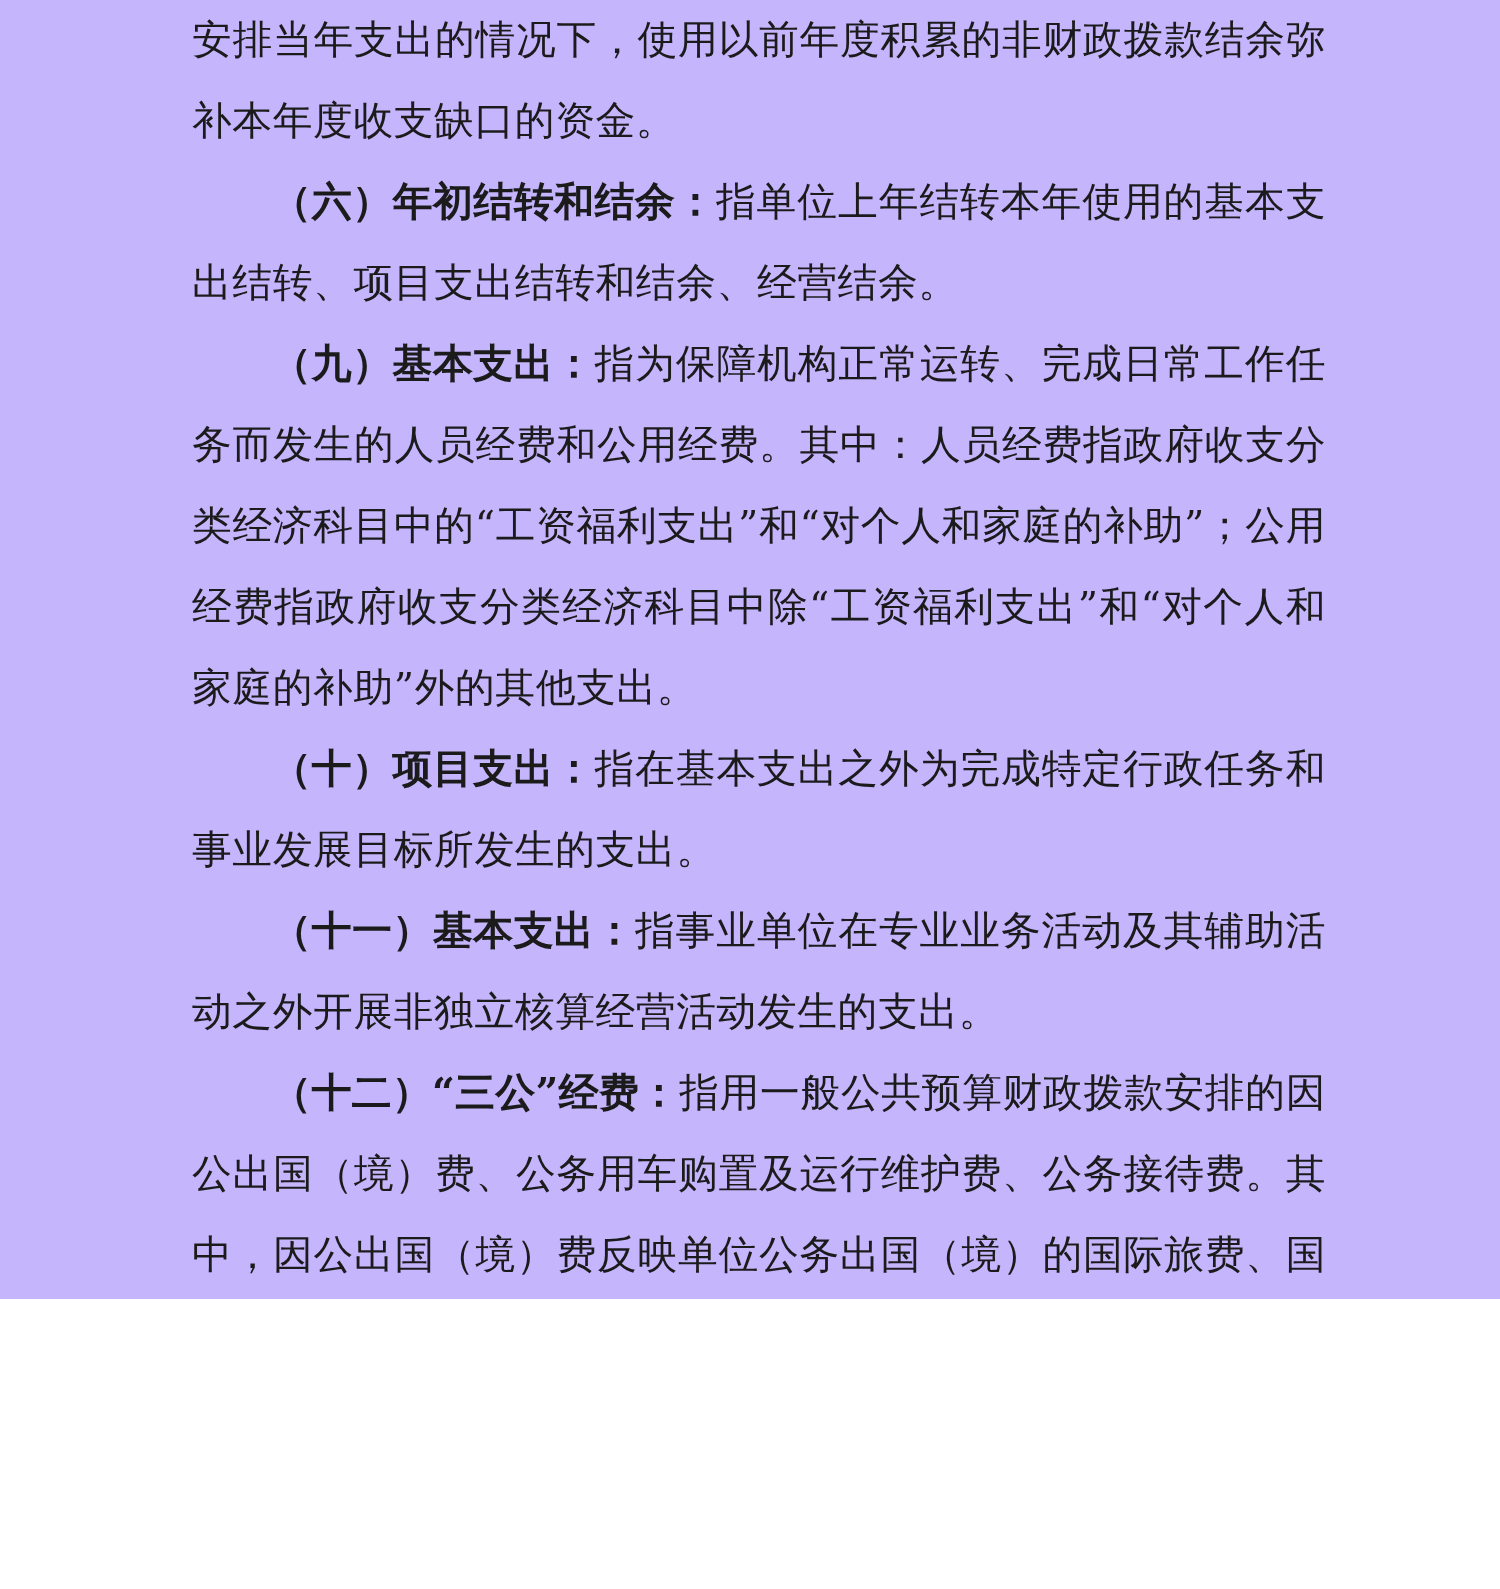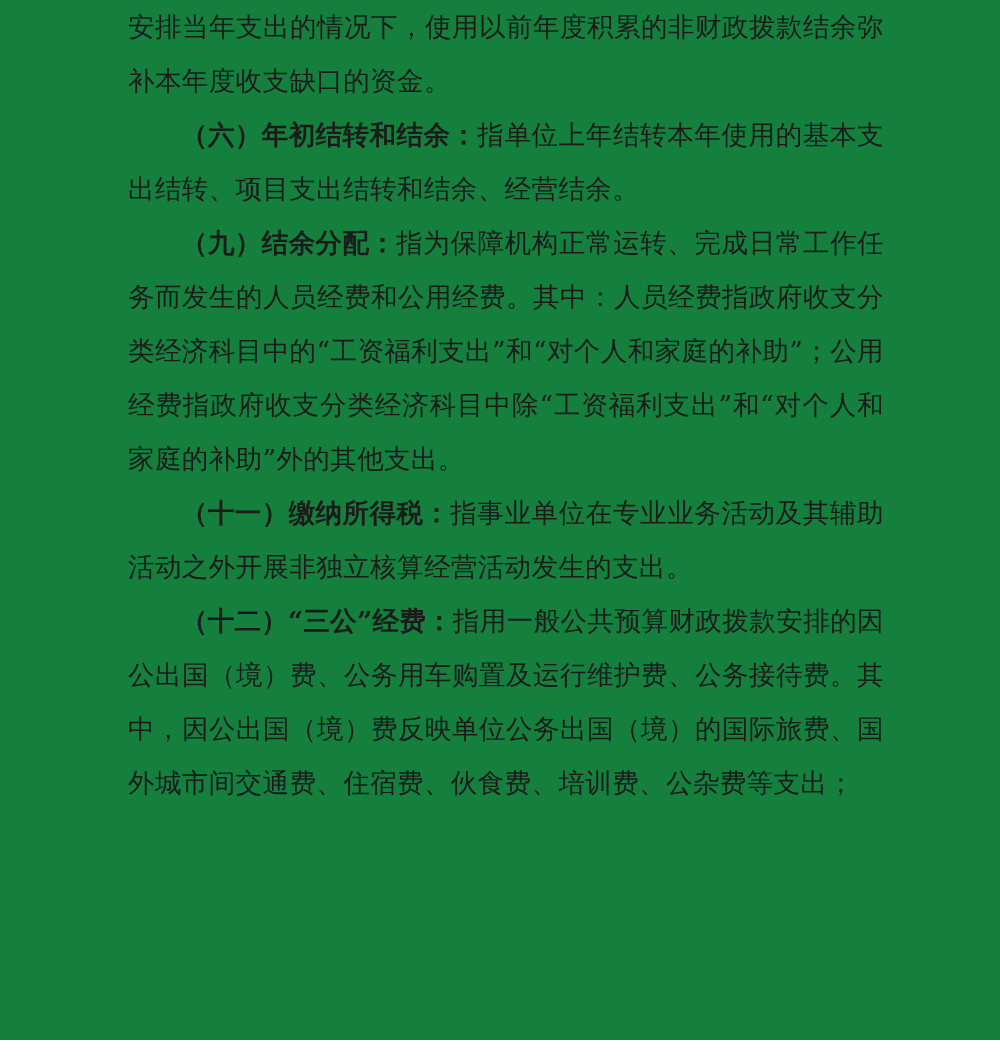--- a/index.html
+++ b/index.html
@@ -3,22 +3,22 @@
 <meta charset="utf-8">
 <style>
   html, body {
     margin: 0;
     padding: 0;
     background: #ffffff;
   }
   .page {
     position: relative;
     width: 1000px;
-    height: 1040px;
-    background: #15803d;
+    height: 866px;
+    background: #c4b5fd;
     overflow: hidden;
     font-family: "DejaVu Serif", serif;
   }
   .doc-body {
     position: absolute;
     left: 128px;
     top: 0px;
     width: 756px;
   }
   .para {
@@ -50,21 +50,22 @@
 
 <div class="page">
   <div class="doc-body">
 
     <p class="para cont"><span>安排当年支出的情况下，使用以前年度积累的非财政拨款结余弥补本年度收支缺口的资金。</span></p>
 
     <p class="para indent"><span class="lead">（六）年初结转和结余：</span><span>指单位上年结转本年使用的基本支出结转、项目支出结转和结余、经营结余。</span></p>
 
 
 
-    <p class="para indent"><span class="lead">（九）结余分配：</span><span>指为保障机构正常运转、完成日常工作任务而发生的人员经费和公用经费。其中：人员经费指政府收支分类经济科目中的“工资福利支出”和“对个人和家庭的补助”；公用经费指政府收支分类经济科目中除“工资福利支出”和“对个人和家庭的补助”外的其他支出。</span></p>
+    <p class="para indent"><span class="lead">（九）基本支出：</span><span>指为保障机构正常运转、完成日常工作任务而发生的人员经费和公用经费。其中：人员经费指政府收支分类经济科目中的“工资福利支出”和“对个人和家庭的补助”；公用经费指政府收支分类经济科目中除“工资福利支出”和“对个人和家庭的补助”外的其他支出。</span></p>
 
+    <p class="para indent"><span class="lead">（十）项目支出：</span><span>指在基本支出之外为完成特定行政任务和事业发展目标所发生的支出。</span></p>
 
-    <p class="para indent"><span class="lead">（十一）缴纳所得税：</span><span>指事业单位在专业业务活动及其辅助活动之外开展非独立核算经营活动发生的支出。</span></p>
+    <p class="para indent"><span class="lead">（十一）基本支出：</span><span>指事业单位在专业业务活动及其辅助活动之外开展非独立核算经营活动发生的支出。</span></p>
 
     <p class="para indent"><span class="lead">（十二）“三公”经费：</span><span>指用一般公共预算财政拨款安排的因公出国（境）费、公务用车购置及运行维护费、公务接待费。其中，因公出国（境）费反映单位公务出国（境）的国际旅费、国外城市间交通费、住宿费、伙食费、培训费、公杂费等支出；</span></p>
 
   </div>
 </div>
 
 </body></html>

